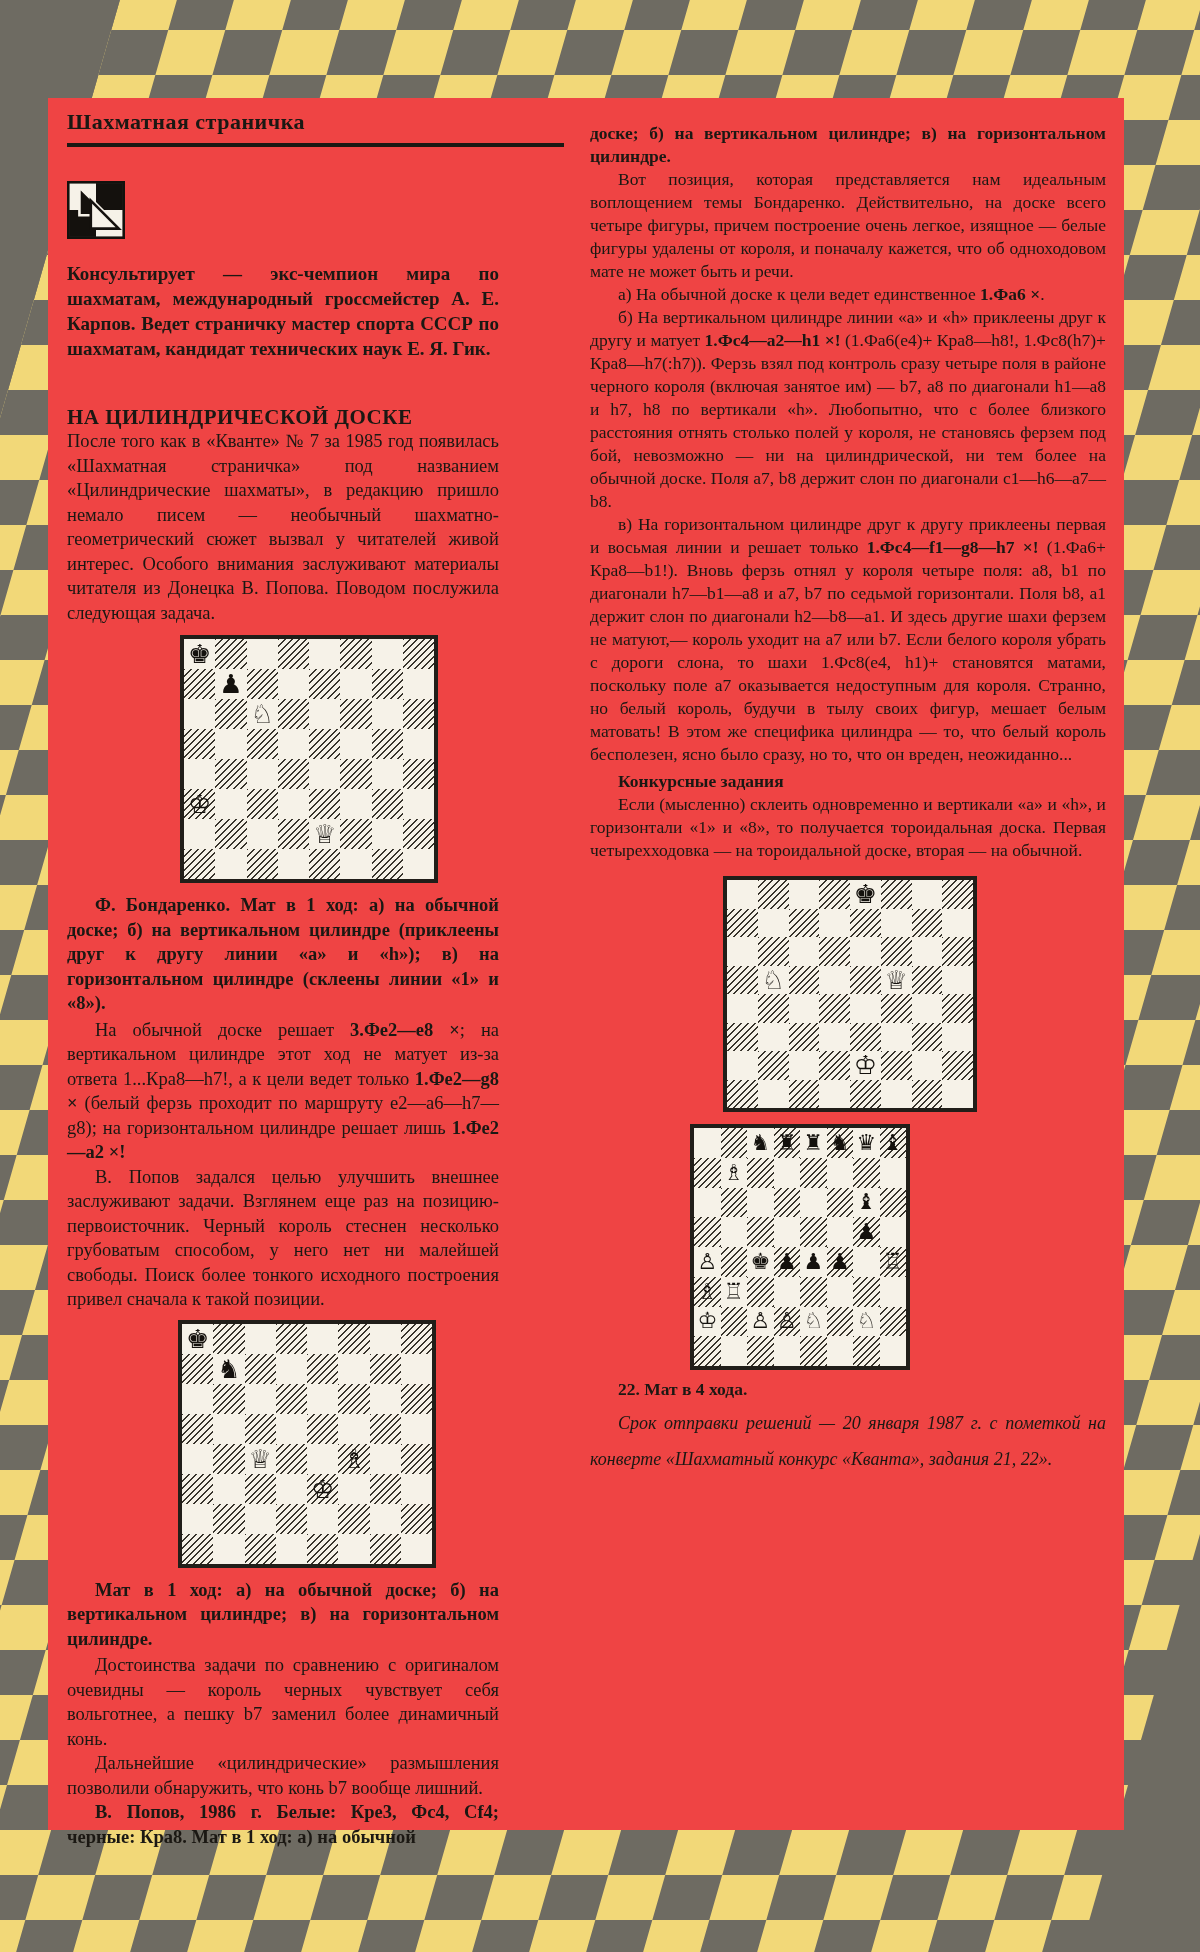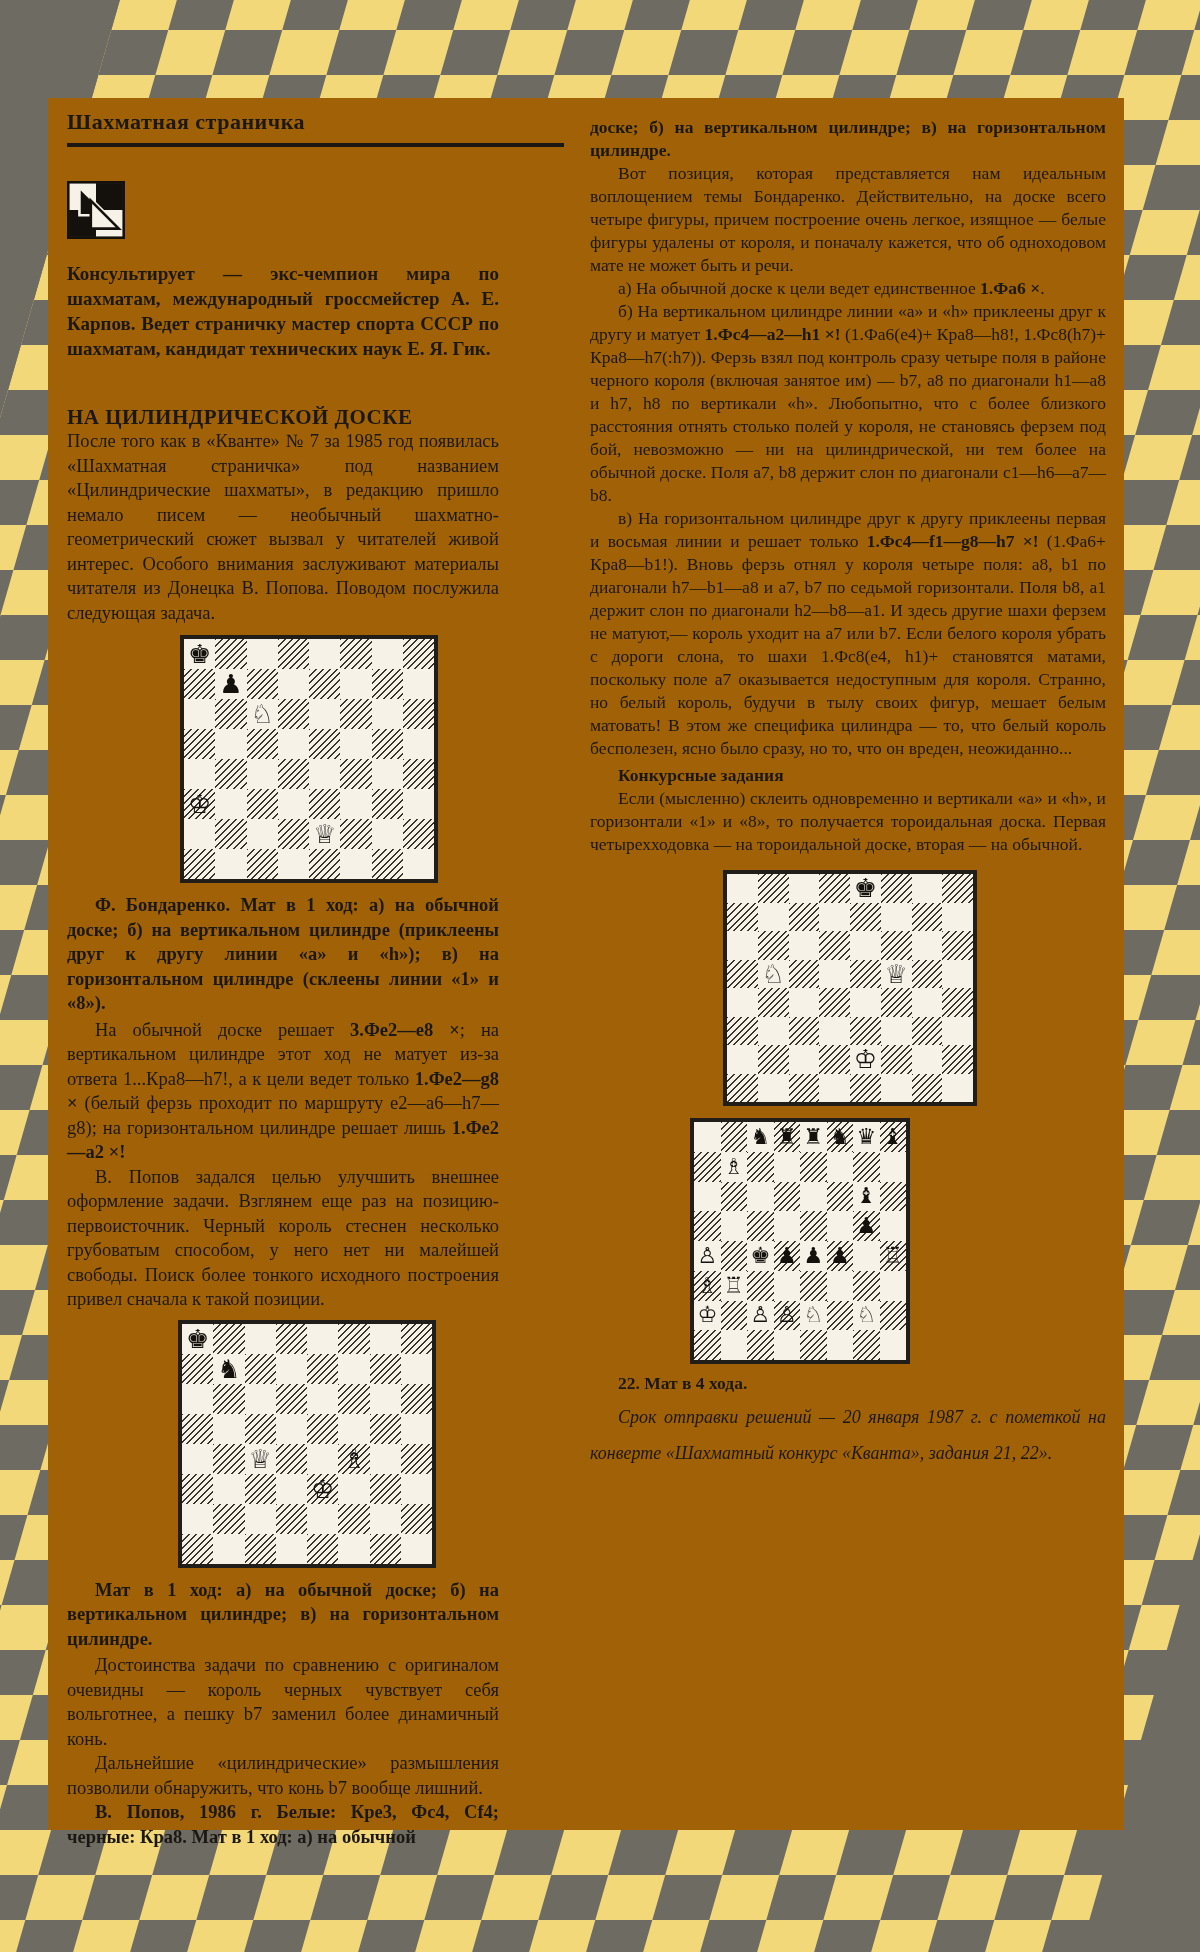--- a/index.html
+++ b/index.html
@@ -11,25 +11,25 @@
   
   .checker {
     position:absolute; left:-160px; top:-60px; right:-160px; bottom:-60px;
     background:
       conic-gradient(#f2d878 0 25%, #6e6b62 0 50%, #f2d878 0 75%, #6e6b62 0) 0 0 / 114px 90px;
     transform:skewX(-16deg);
   }
   
   .page {
     position:absolute; left:48px; top:98px; width:1076px; height:1732px;
-    background:#a16207; color:#1b1813;
+    background:#ef4444; color:#1b1813;
   }
   .col { position:absolute; text-align:justify; }
   .col-left  { left:19px;  top:8px;  width:432px; font-size:18.5px; line-height:24.5px; }
-  .col-right { left:542px; top:18px;  width:516px; font-size:17.5px; line-height:23px; }
+  .col-right { left:542px; top:24px;  width:516px; font-size:17.5px; line-height:23px; }
   p { margin:0; }
   .indent { text-indent:28px; }
   .bold { font-weight:bold; }
   .page-title { font-weight:bold; font-size:22px; letter-spacing:.5px; margin-top:4px; }
   .title-rule { height:4px; background:#1b1813; width:497px; margin-top:8px; }
   .logo { margin-top:34px; width:58px; height:58px; display:block; }
   .consultant { margin-top:22px; font-weight:bold; font-size:19px; line-height:25px; }
   .section-title { margin-top:44px; font-weight:bold; font-size:21px; letter-spacing:.5px; }
   .after-title { margin-top:8px; }
   .para { margin-top:0; }
@@ -156,21 +156,21 @@
         <div class="sq dark"></div>
         <div class="sq light"></div>
         <div class="sq dark"></div>
         <div class="sq light"></div>
         <div class="sq dark"></div>
         <div class="sq light"></div>
       </div>
 
     <p class="diagram-caption indent">Ф. Бондаренко. Мат в 1 ход: а) на обычной доске; б) на вертикальном цилиндре (приклеены друг к другу линии «а» и «h»); в) на горизонтальном цилиндре (склеены линии «1» и «8»).</p>
     <p class="para indent gap-sm">На обычной доске решает <b>3.Фе2—е8 ×</b>; на вертикальном цилиндре этот ход не матует из-за ответа 1...Кра8—h7!, а к цели ведет только <b>1.Фе2—g8 ×</b> (белый ферзь проходит по маршруту е2—а6—h7—g8); на горизонтальном цилиндре решает лишь <b>1.Фе2—а2 ×!</b></p>
-    <p class="para indent">В. Попов задался целью улучшить внешнее оформление задачи. Взглянем еще раз на позицию-первоисточник. Черный король стеснен несколько грубоватым способом, у него нет ни малейшей свободы. Поиск более тонкого исходного построения привел сначала к такой позиции.</p>
+    <p class="para indent">В. Попов задался целью улучшить внешнее заслуживают задачи. Взглянем еще раз на позицию-первоисточник. Черный король стеснен несколько грубоватым способом, у него нет ни малейшей свободы. Поиск более тонкого исходного построения привел сначала к такой позиции.</p>
 
     <div class="board board-lg b2">
         <div class="sq light">
           <span class="piece">♚</span>
         </div>
         <div class="sq dark"></div>
         <div class="sq light"></div>
         <div class="sq dark"></div>
         <div class="sq light"></div>
         <div class="sq dark"></div>

